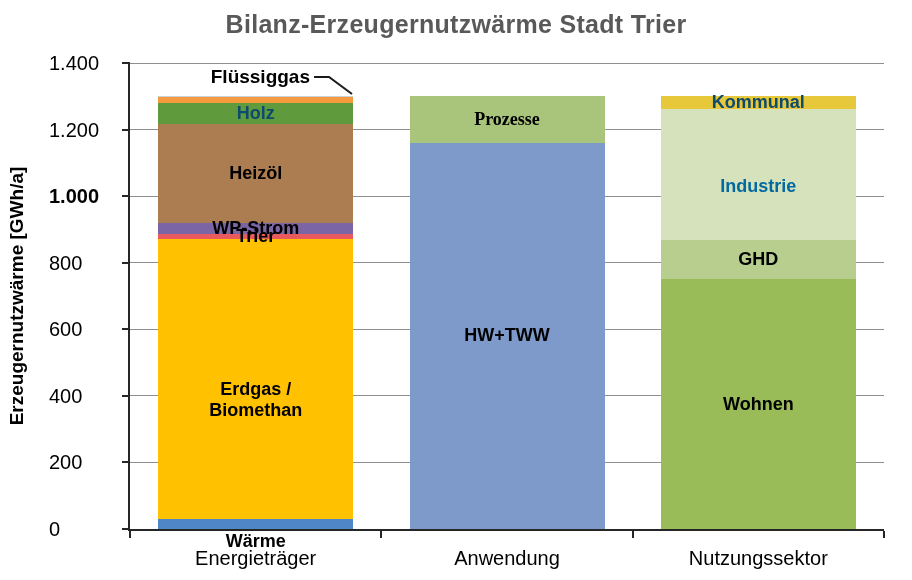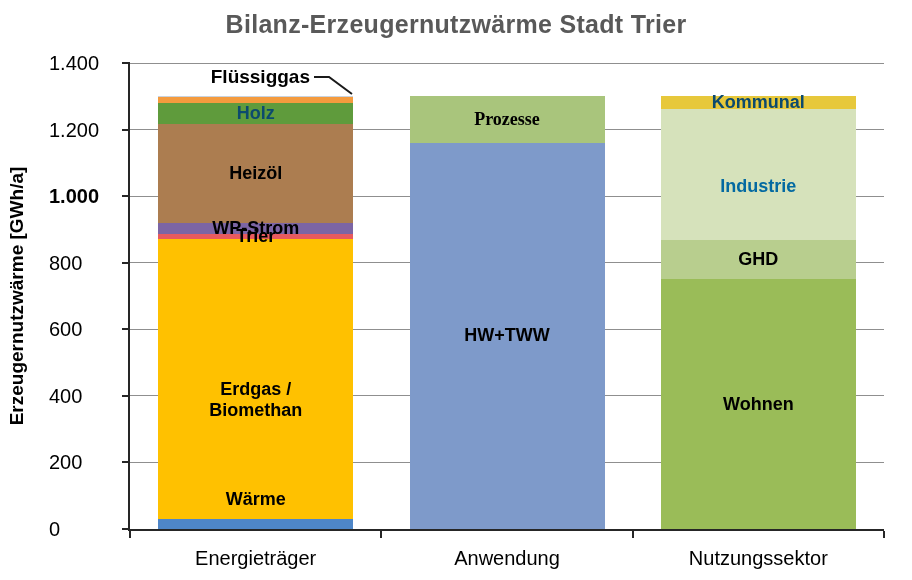--- a/index.html
+++ b/index.html
@@ -53,21 +53,21 @@
       <div class="gridline" style="left: 130px; top: 395.357px; width: 754px; background: rgb(143, 143, 143);"></div>
       <div class="gridline" style="left: 130px; top: 328.786px; width: 754px; background: rgb(143, 143, 143);"></div>
       <div class="gridline" style="left: 130px; top: 262.214px; width: 754px; background: rgb(143, 143, 143);"></div>
       <div class="gridline" style="left: 130px; top: 195.643px; width: 754px; background: rgb(143, 143, 143);"></div>
       <div class="gridline" style="left: 130px; top: 129.071px; width: 754px; background: rgb(143, 143, 143);"></div>
       <div class="gridline" style="left: 130px; top: 62.5px; width: 754px; background: rgb(143, 143, 143);"></div>
     </div>
   <div id="bars-layer">
       <div class="bar" style="left: 158.167px; top: 96.2857px; width: 195px; height: 432.714px;">
         <div class="seg" style="height: 9.98571px; background: rgb(78, 134, 200);"></div>
-        <span class="seg-label" style="top: 393px; color: rgb(0, 0, 0);">Wärme</span>
+        <span class="seg-label" style="top: 435px; color: rgb(0, 0, 0);">Wärme</span>
         <div class="seg" style="height: 279.6px; background: rgb(255, 193, 0);"></div>
         <span class="seg-label" style="top: 261.929px; color: rgb(0, 0, 0); margin-top: 21px;">Erdgas /
 Biomethan</span>
         <div class="seg" style="height: 4.99286px; background: rgb(232, 90, 94);"></div>
         <span class="seg-label" style="top: 130.132px; color: rgb(0, 0, 0);">Trier</span>
         <div class="seg" style="height: 10.9843px; background: rgb(124, 101, 164);"></div>
         <span class="seg-label" style="top: 122.144px; color: rgb(0, 0, 0);">WP-Strom</span>
         <div class="seg" style="height: 99.8571px; background: rgb(172, 125, 80);"></div>
         <span class="seg-label" style="top: 66.7229px; color: rgb(0, 0, 0);">Heizöl</span>
         <div class="seg" style="height: 20.6371px; background: rgb(95, 155, 60);"></div>

